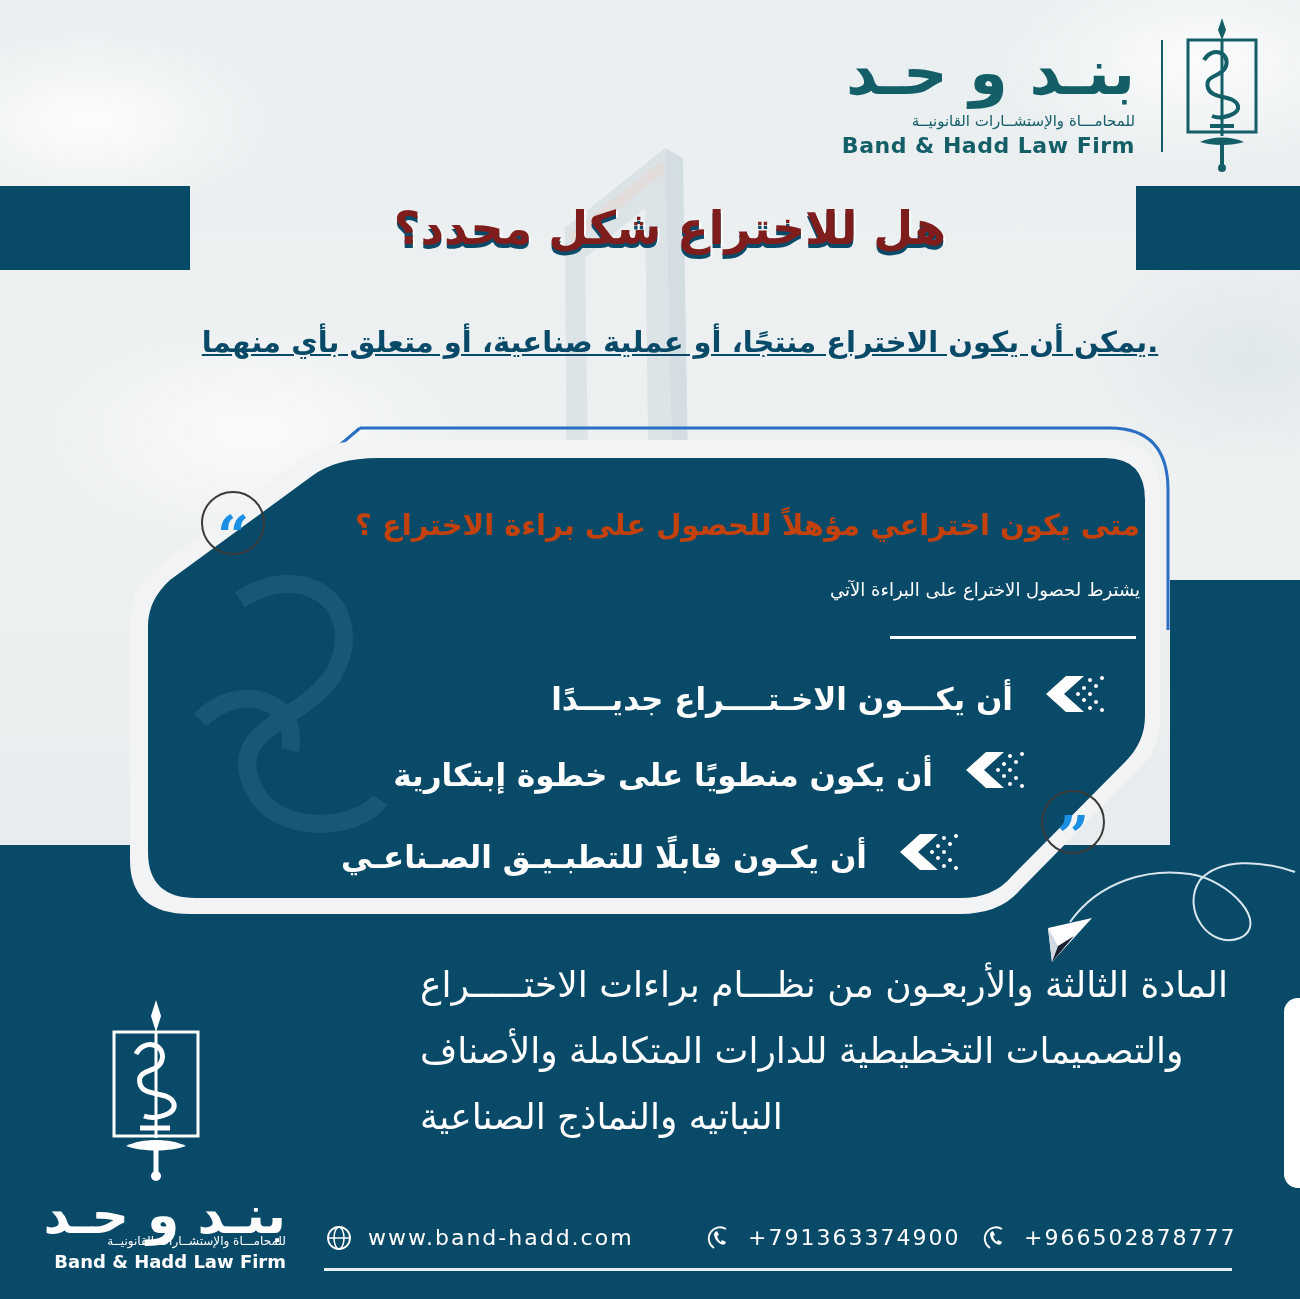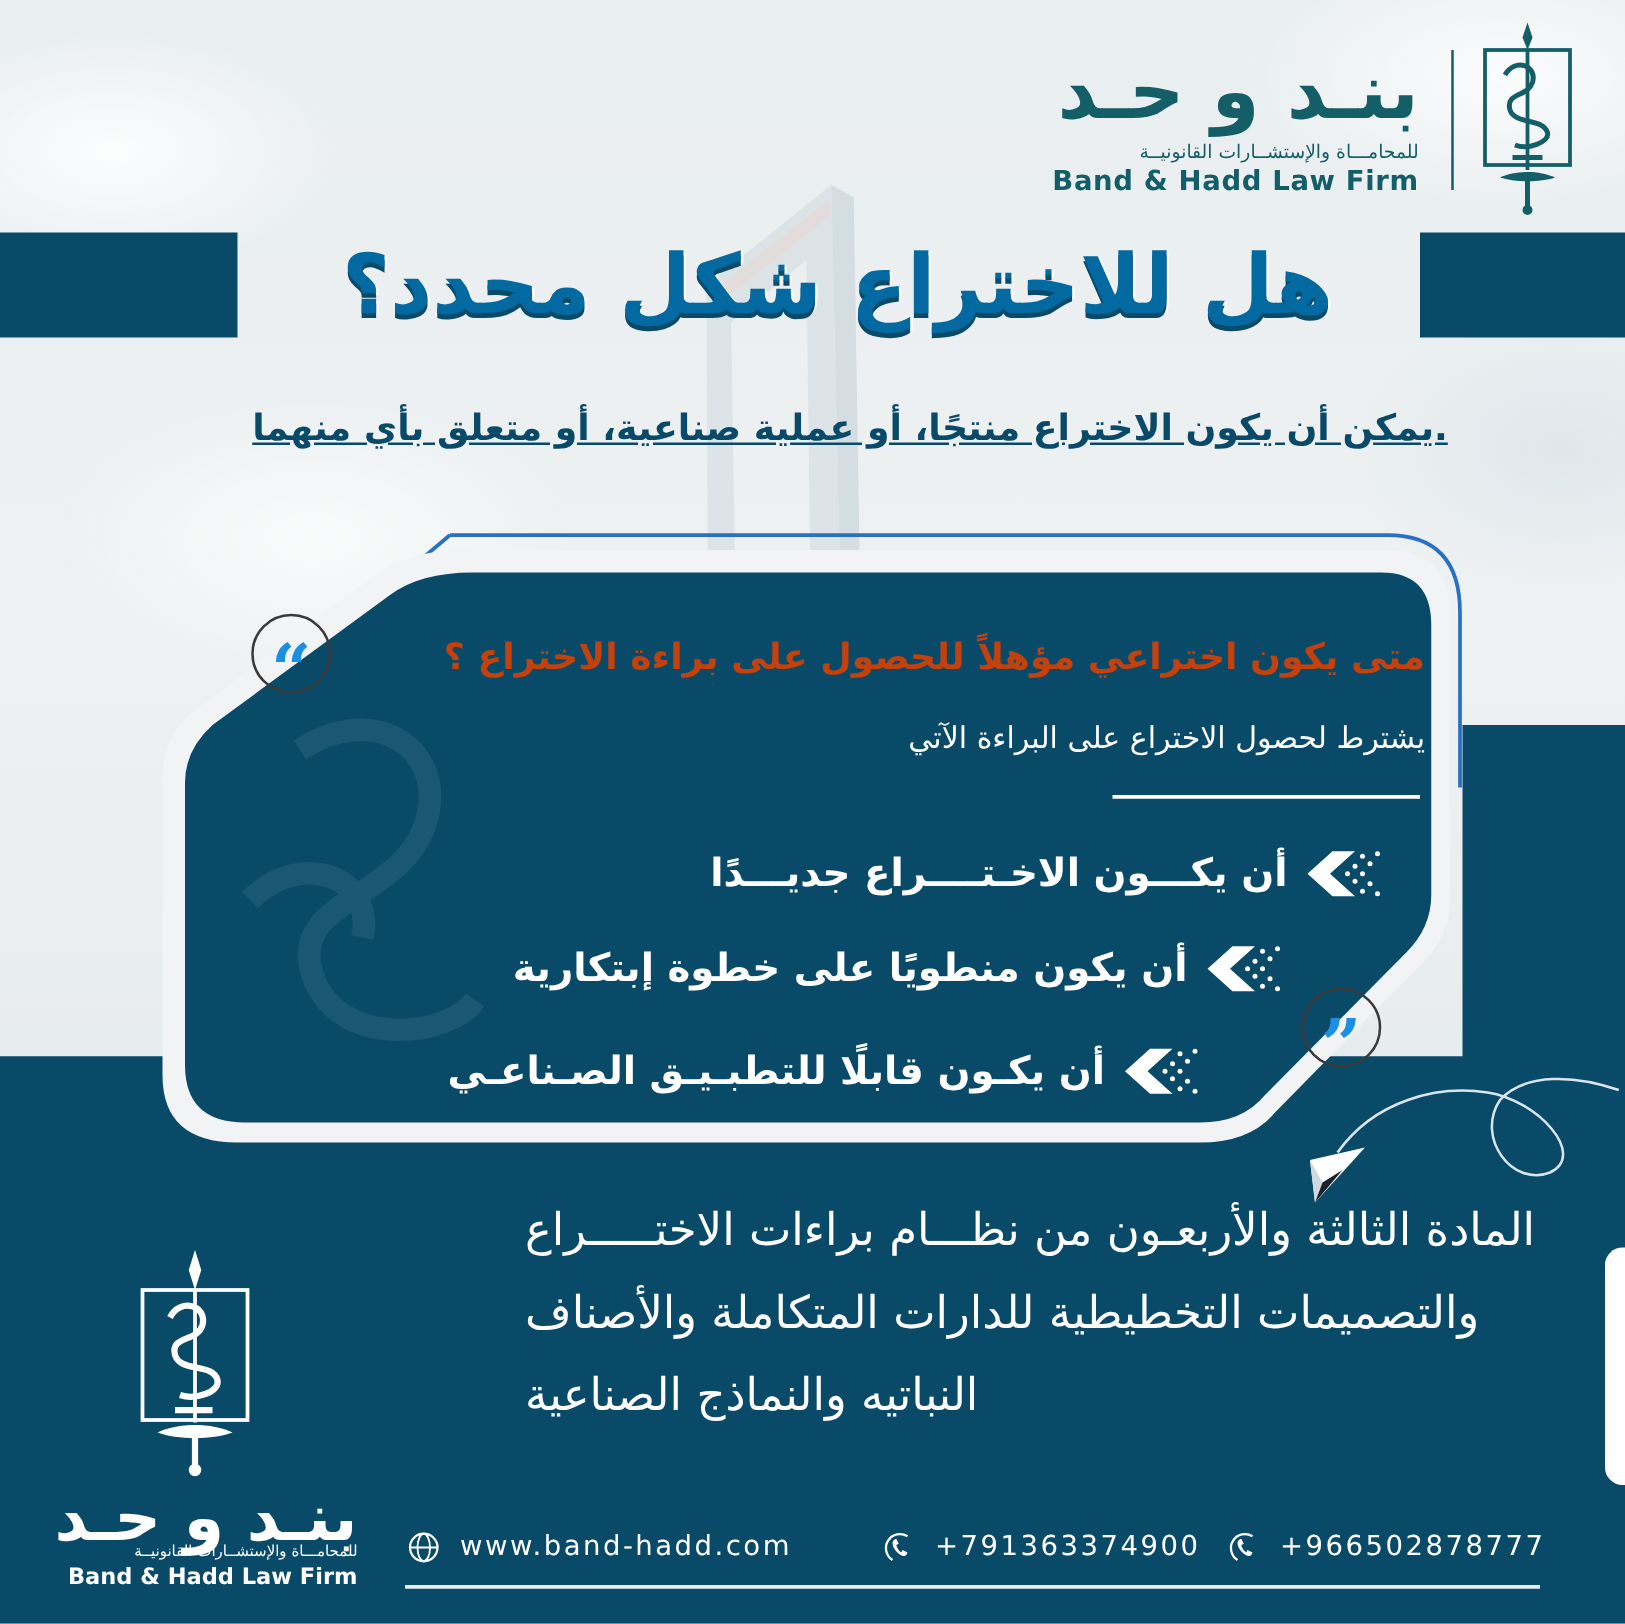--- a/index.html
+++ b/index.html
@@ -56,45 +56,45 @@
   }
 
   
   .side-block { position: absolute; background: #0a4a69; }
   .side-left { left: 0; top: 186px; width: 190px; height: 84px; }
   .side-right { left: 1136px; top: 186px; width: 164px; height: 84px; }
   .title {
     position: absolute; left: 240px; top: 178px; width: 860px; height: 100px;
     text-align: center; direction: rtl;
     font-family: "DejaVu Sans", sans-serif; font-weight: bold;
-    font-size: 66px; color: #0369a1; line-height: 100px;
+    font-size: 46px; color: #7f1d1d; line-height: 100px;
     text-shadow: 0 4px 0 #0a4a69, 2px 2px 0 #fff;
   }
   .subtitle {
     position: absolute; left: 140px; top: 318px; width: 1080px;
     text-align: center; direction: rtl;
     font-weight: bold; font-size: 29px; color: #0a4a69; line-height: 48px; text-decoration: underline;
   }
 
   
   .card-svg { position: absolute; left: 120px; top: 420px; width: 1060px; height: 510px; }
   .card-content { position: absolute; left: 300px; top: 490px; width: 840px; direction: rtl; }
   .q-title {
     position: absolute; right: 0; top: 10px;
     font-weight: bold; font-size: 29px; color: #c2410c; white-space: nowrap; line-height: 50px;
   }
   .q-sub {
     position: absolute; right: 0; top: 80px;
-    font-size: 24px; color: #fff; white-space: nowrap; line-height: 40px;
+    font-size: 18px; color: #fff; white-space: nowrap; line-height: 40px;
   }
   .q-rule {
     position: absolute; left: 590px; top: 146px; width: 246px; height: 3px; background: #fff;
   }
   .cond {
-    position: absolute; right: 0; display: flex; align-items: center; gap: 14px;
+    position: absolute; right: 0; display: flex; align-items: flex-start; gap: 31px;
     direction: rtl; white-space: nowrap;
   }
   .cond .text { font-weight: bold; font-size: 31px; color: #fff; line-height: 50px; }
   .cond .arrow { width: 66px; height: 40px; flex: 0 0 66px; }
   .cond-1 { right: 30px; top: 184px; }
   .cond-2 { right: 110px; top: 260px; }
   .cond-3 { right: 176px; top: 342px; }
 
   .quote-mark {
     position: absolute; width: 64px; height: 64px; border-radius: 50%;

